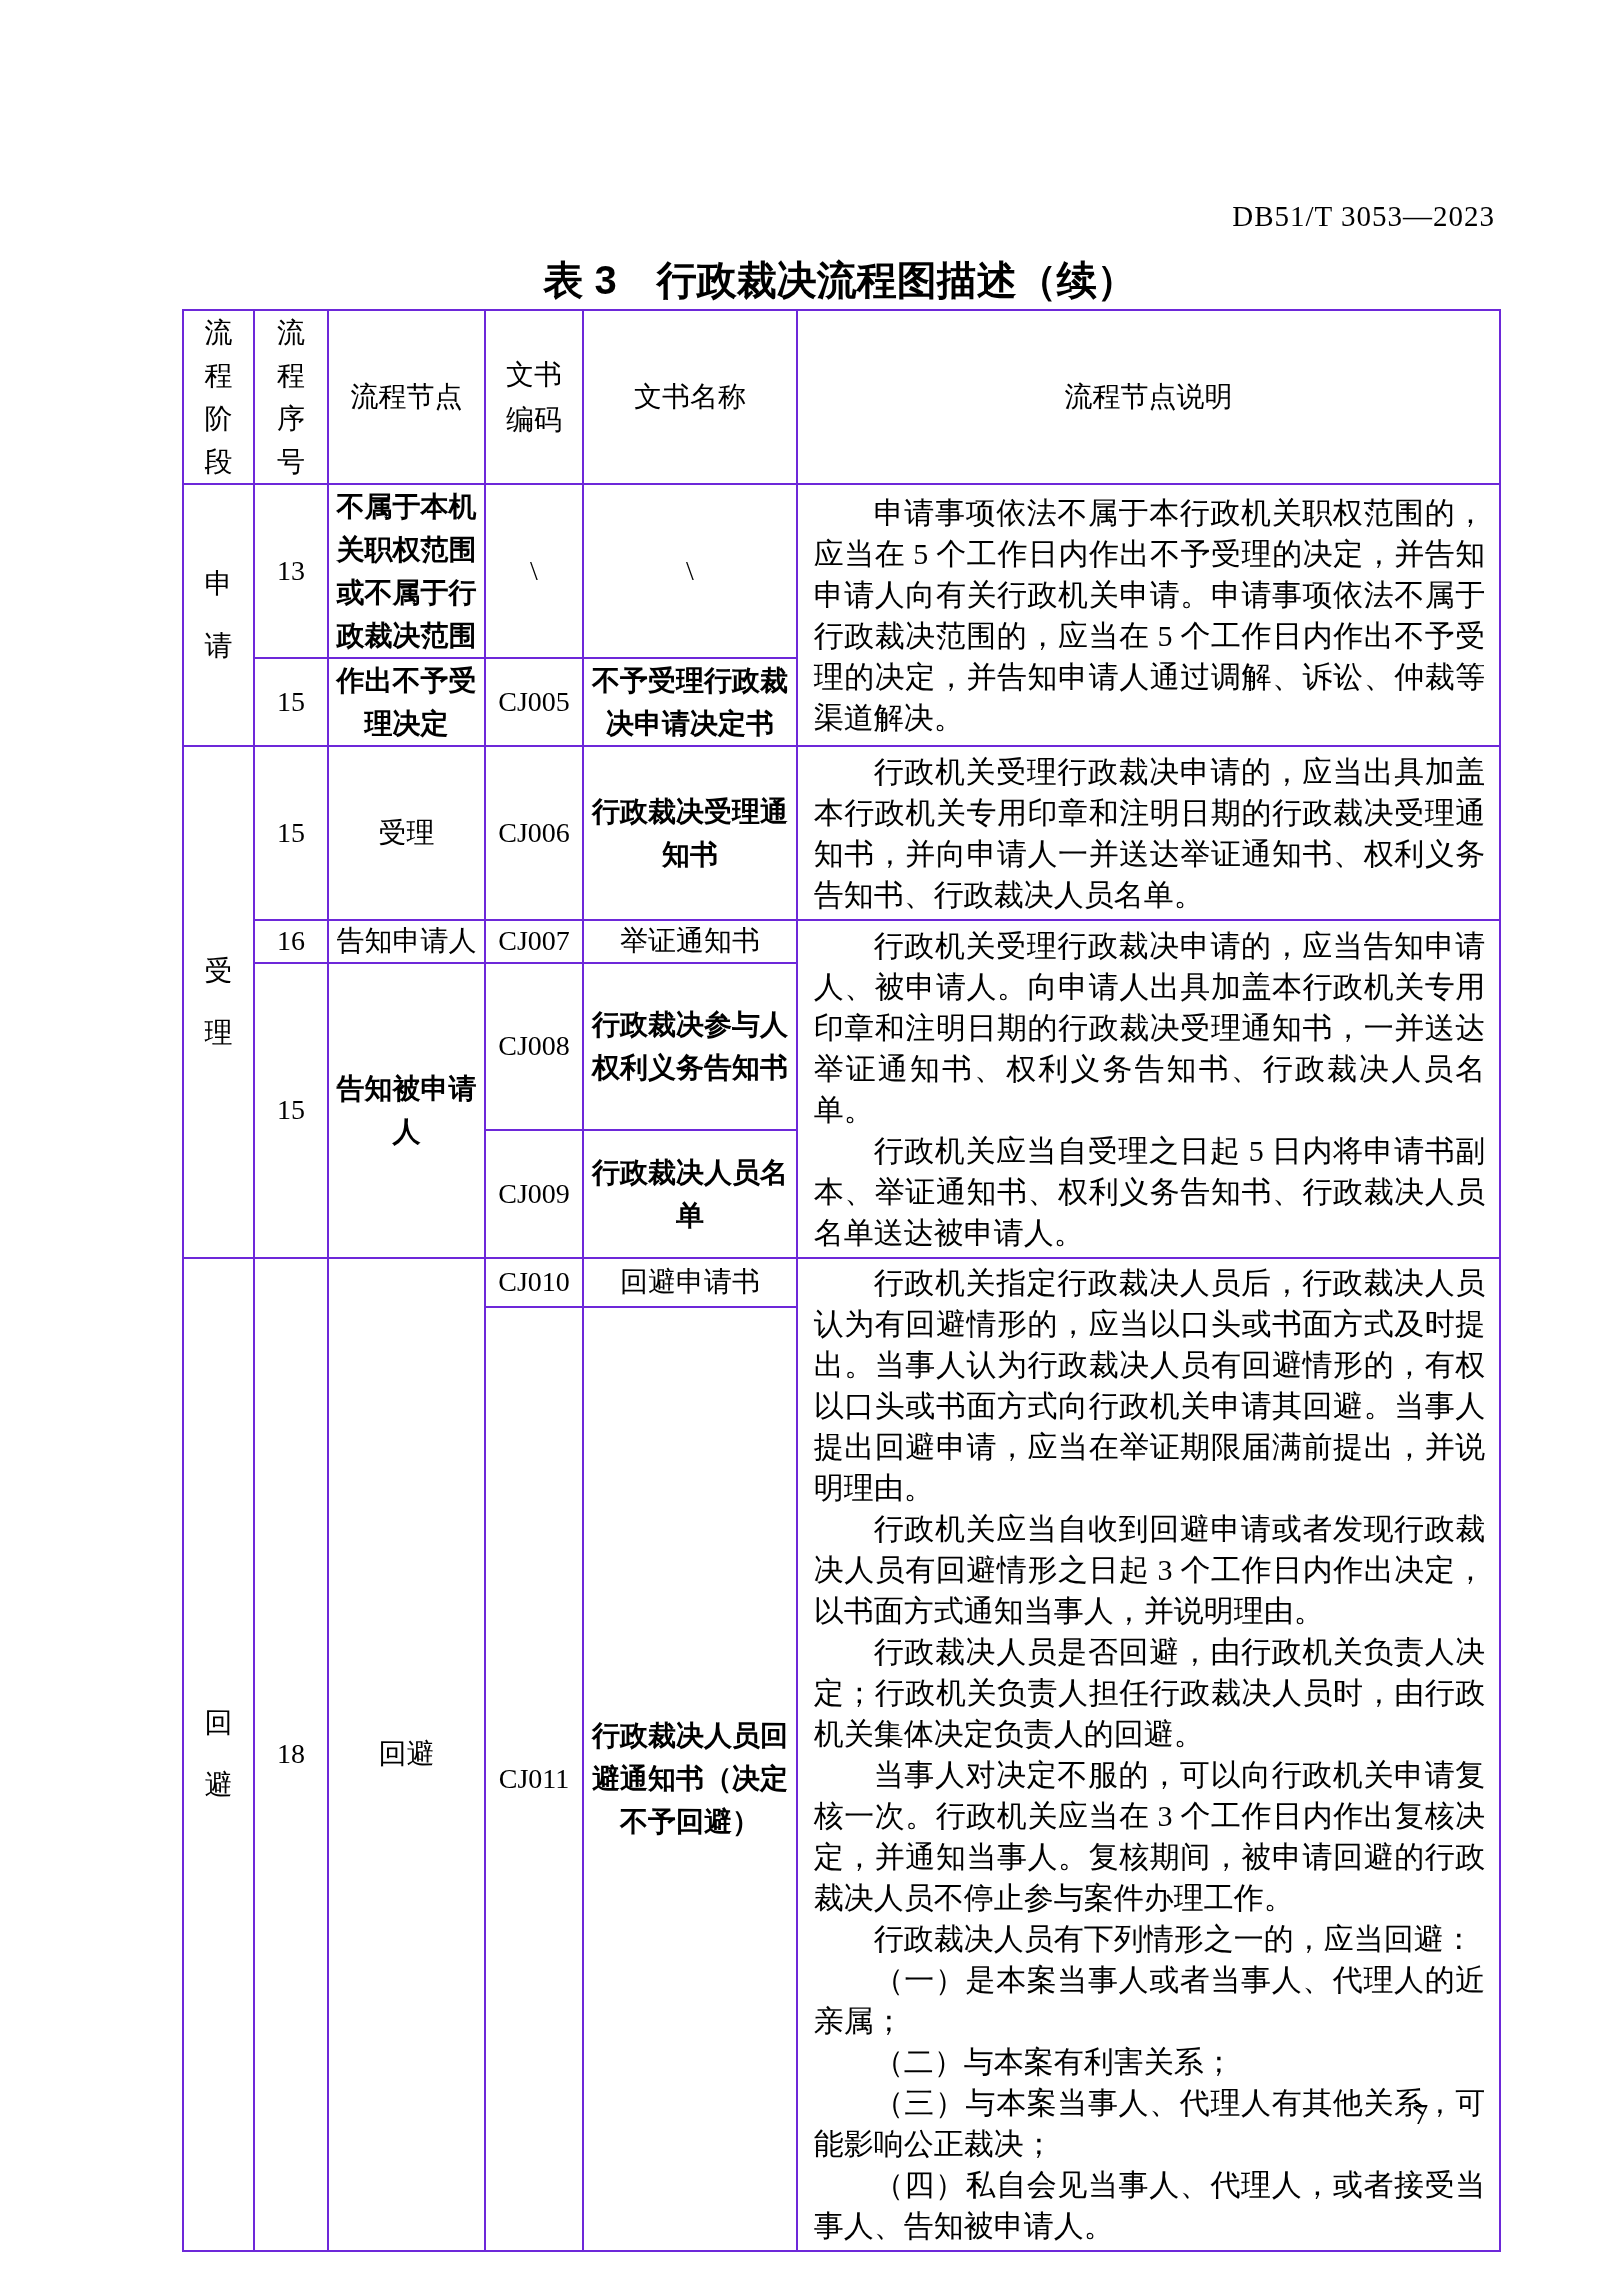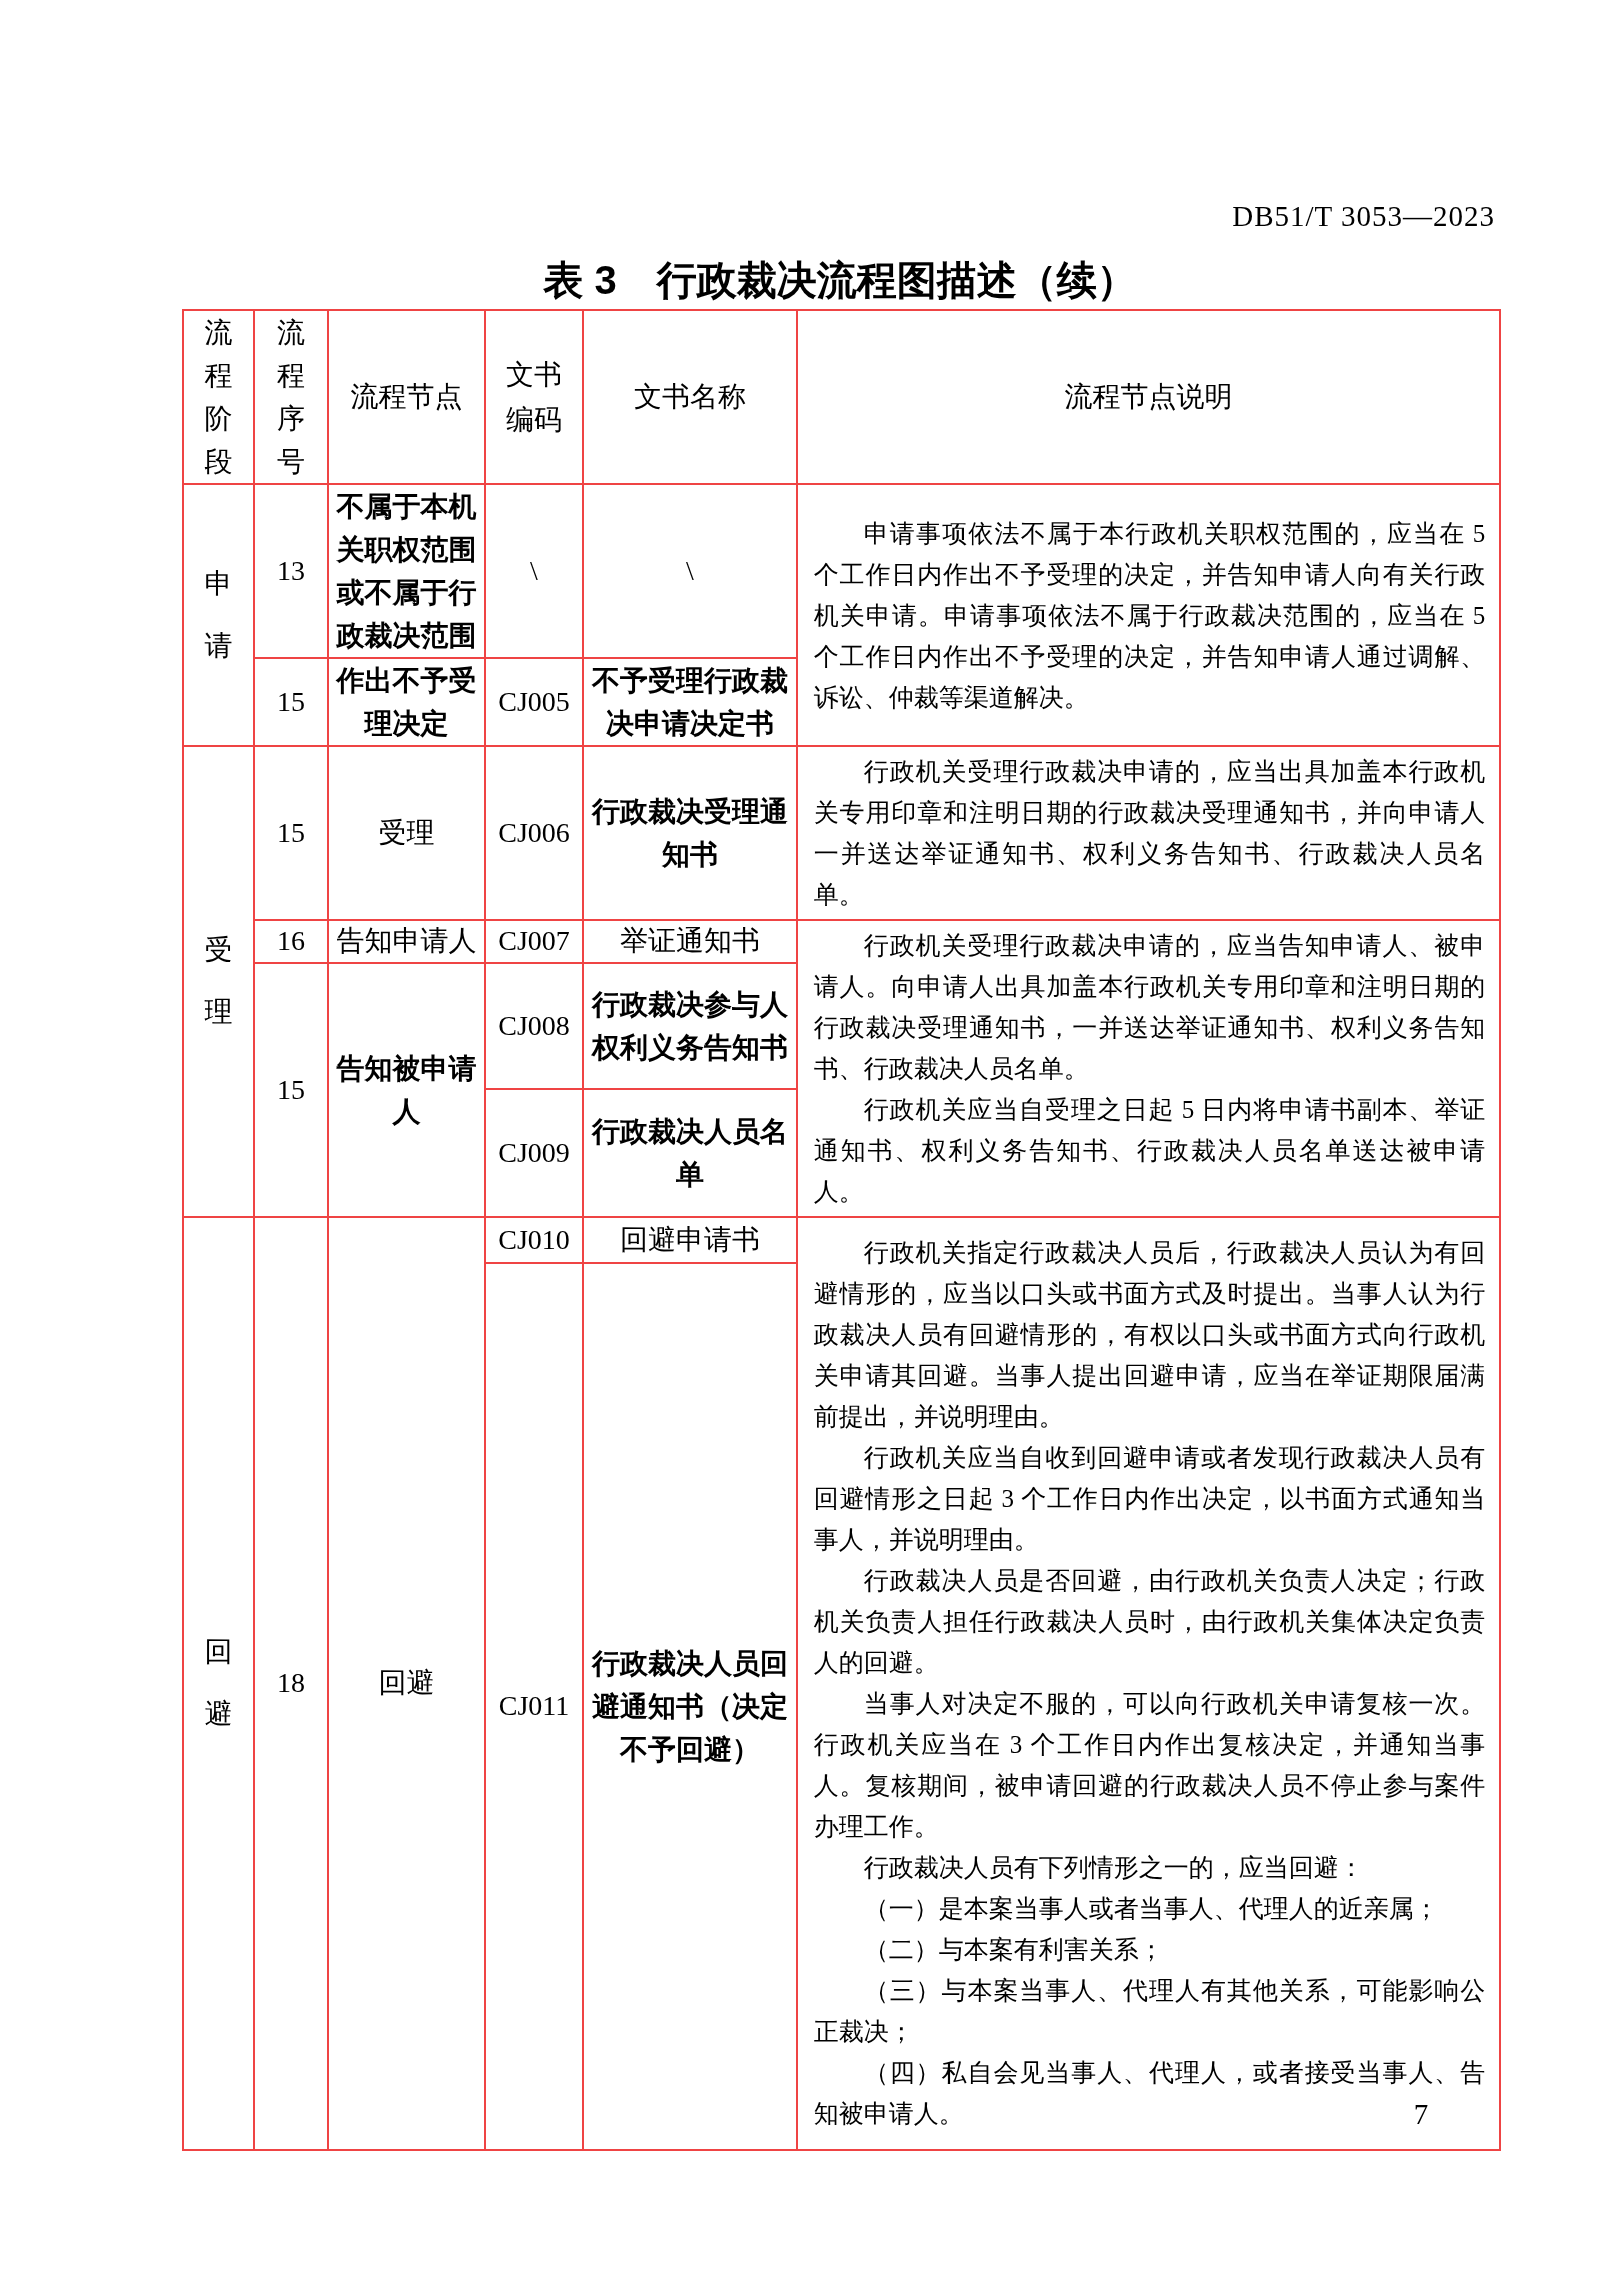--- a/index.html
+++ b/index.html
@@ -16,35 +16,35 @@
     position:absolute;top:253px;left:182px;width:1316px;text-align:center;
     font-family:"Liberation Sans","DejaVu Sans",sans-serif;
     font-weight:bold;font-size:40px;
   }
   table.flow{
     position:absolute;top:309px;left:182px;width:1316px;
     border-collapse:collapse;table-layout:fixed;
     border:2.9px solid #000;
   }
   td{
-    border:2px solid #ef4444;
+    border:2px solid #6d28d9;
     text-align:center;vertical-align:middle;
     font-size:28px;padding:0;overflow:hidden;
   }
   
   .vtext{width:1em;margin:0 auto;word-break:break-all;line-height:62px;}
   .vhead{width:1em;margin:0 auto;word-break:break-all;line-height:43px;}
   .w2head{width:2em;margin:0 auto;word-break:break-all;line-height:45px;}
   
   .cjkwrap{word-break:break-all;line-height:43px;padding:0 5.9px;font-weight:bold;}
   .codecell{font-size:28px;letter-spacing:0px;}
   
   .desc{text-align:justify;vertical-align:middle;}
   .desc .inner{padding:3.9px 13.7px 3.9px 15.7px;}
-  .desc p{margin:0;text-indent:2em;line-height:41px;font-size:25px;}
+  .desc p{margin:0;text-indent:2em;line-height:41px;font-size:30px;}
   .page-number{
     position:absolute;top:2098px;left:1372px;width:98px;text-align:center;
     font-size:29px;
   }
 </style>
 </head>
 <body>
 
 <div class="doc-code">DB51/T 3053—2023</div>
 

